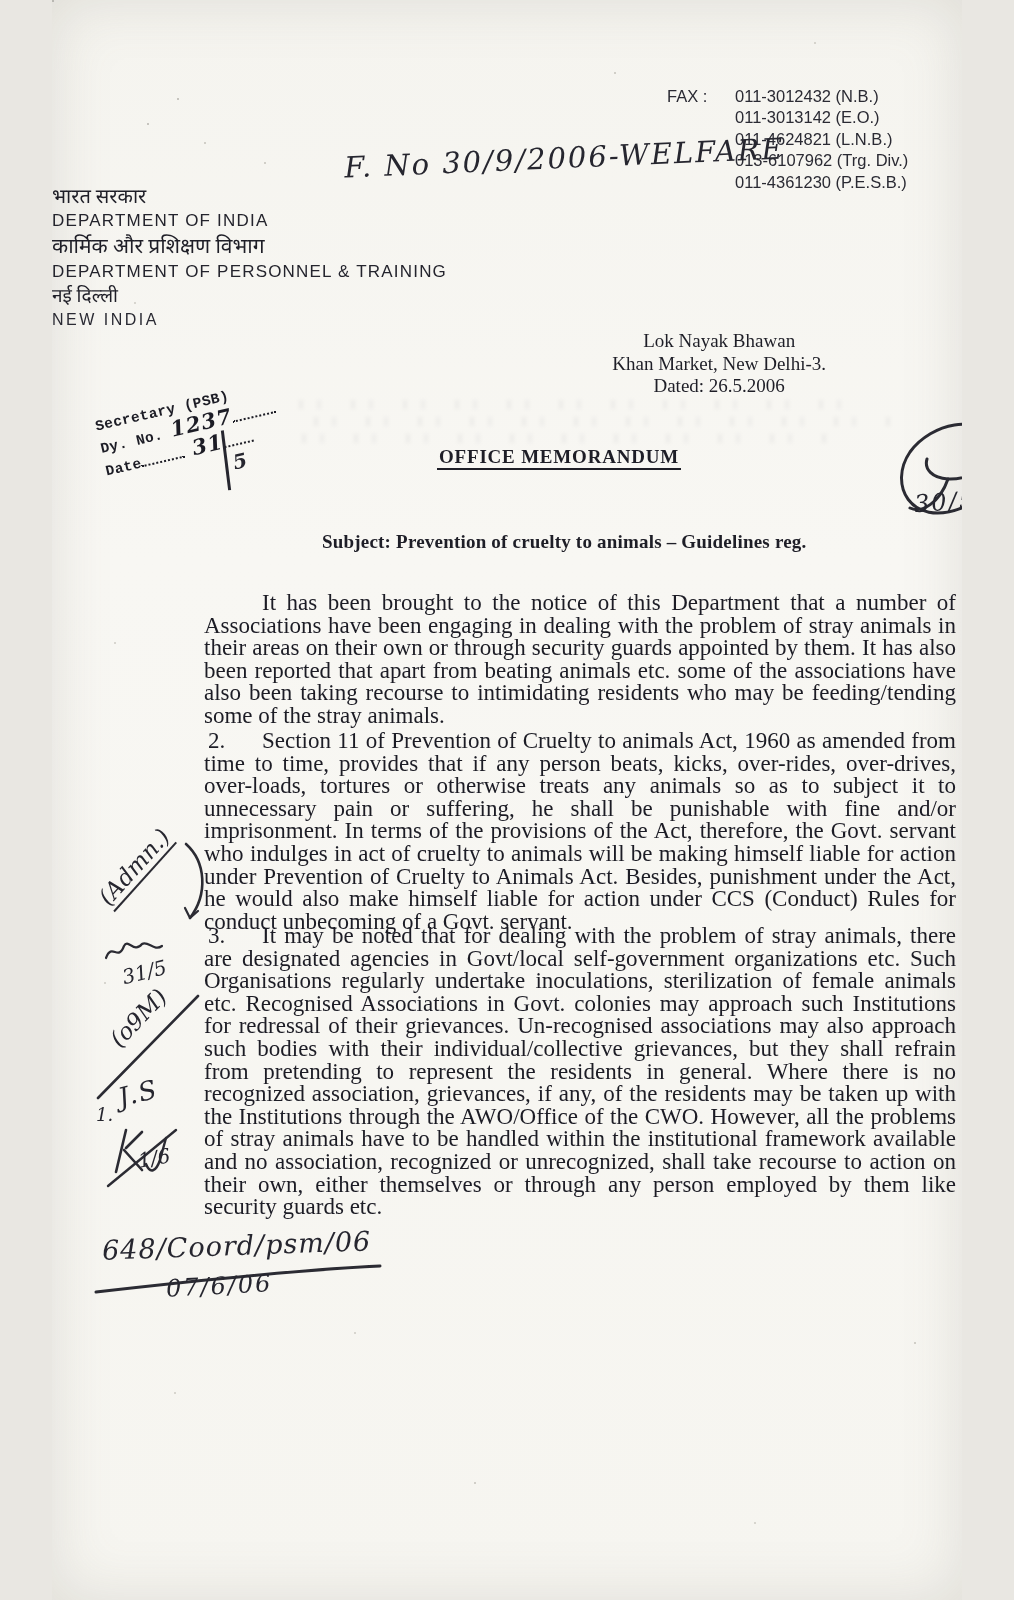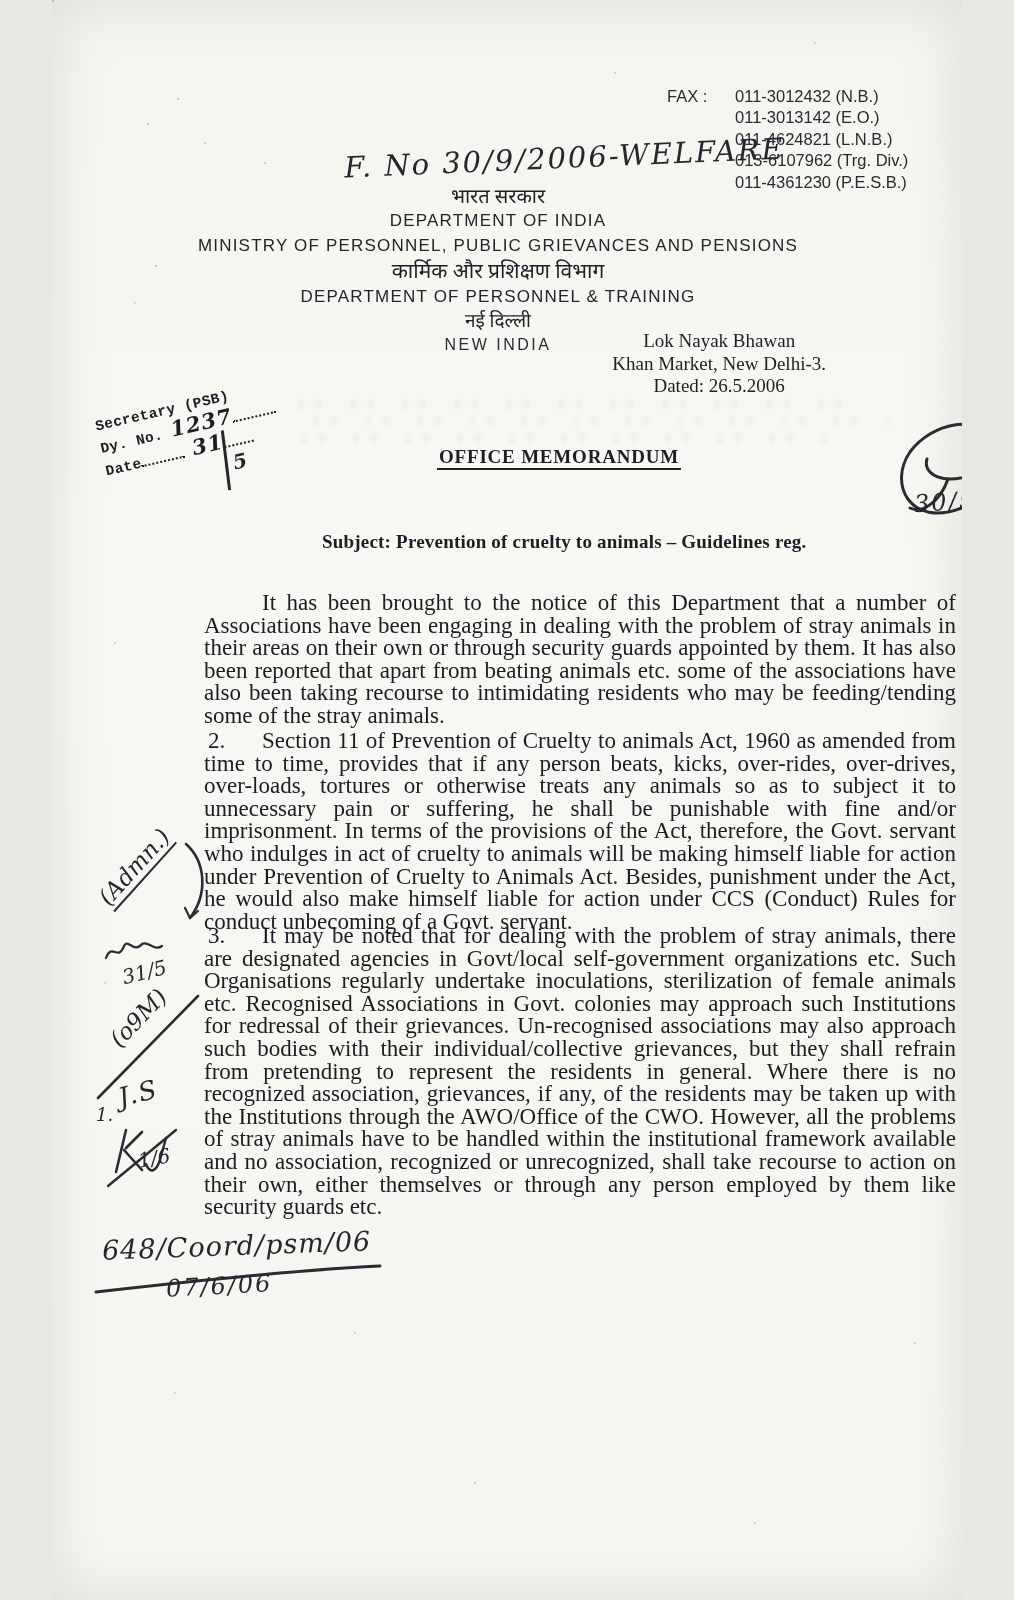--- a/index.html
+++ b/index.html
@@ -29,21 +29,21 @@
 
   
   .fax { left:615px; top:86px; display:grid; grid-template-columns:56px auto; column-gap:12px;
     font-size:16.5px; line-height:21.4px; color:#2a2a33; }
   .fax .lines div { white-space:nowrap; }
 
   
   .fno { left:292px; top:141px; font-size:29px; letter-spacing:2px; transform:rotate(-2.5deg); white-space:nowrap; }
 
   
-  .hdr { left:0; top:184px; width:892px; text-align:center; }
+  .hdr { left:0; top:184px; width:892px; }
   .hdr div { white-space:nowrap; }
   .h-hi  { font-size:20px; line-height:24px; }
   .h-en  { font-family:"Liberation Sans", sans-serif; font-size:17px; letter-spacing:1.2px; line-height:25px; color:#24242d; }
   .h-hi2 { font-size:21px; line-height:26px; }
   .h-city-hi { font-size:19px; line-height:24px; }
   .h-city-en { font-family:"Liberation Sans", sans-serif; font-size:16px; letter-spacing:2.5px; line-height:24px; color:#2a2a33; }
 
   
   .addr { right:136px; top:330px; text-align:center; font-size:19px; line-height:22.5px; }
 
@@ -100,21 +100,20 @@
       <div>013-6107962 (Trg. Div.)</div>
       <div>011-4361230 (P.E.S.B.)</div>
     </div>
   </div>
 
   <div class="abs fno hand">F. No 30/9/2006-WELFARE</div>
 
   <div class="abs hdr">
     <div class="h-hi">भारत सरकार</div>
     <div class="h-en">DEPARTMENT OF INDIA</div>
-    <div class="h-en">MINISTRY OF PERSONNEL, PUBLIC GRIEVANCES AND PENSIONS</div>
     <div class="h-hi2">कार्मिक और प्रशिक्षण विभाग</div>
     <div class="h-en">DEPARTMENT OF PERSONNEL &amp; TRAINING</div>
     <div class="h-city-hi">नई दिल्ली</div>
     <div class="h-city-en">NEW INDIA</div>
   </div>
 
   <div class="abs addr">
     <div>Lok Nayak Bhawan</div>
     <div>Khan Market, New Delhi-3.</div>
     <div>Dated: 26.5.2006</div>

